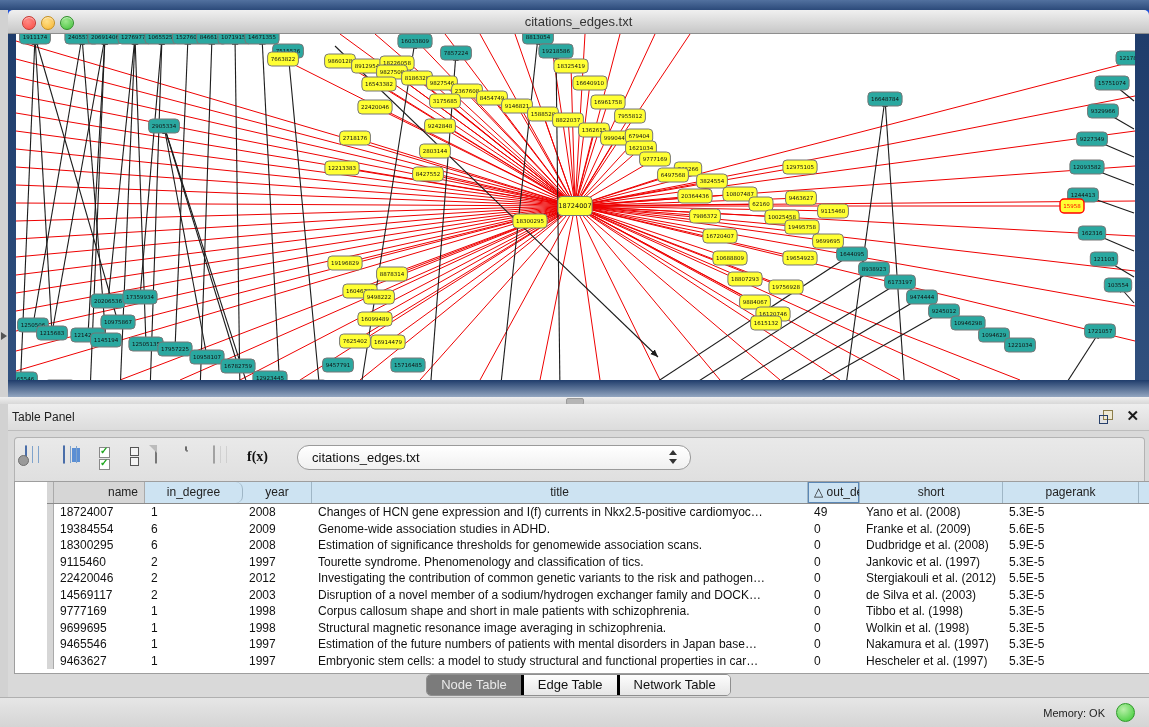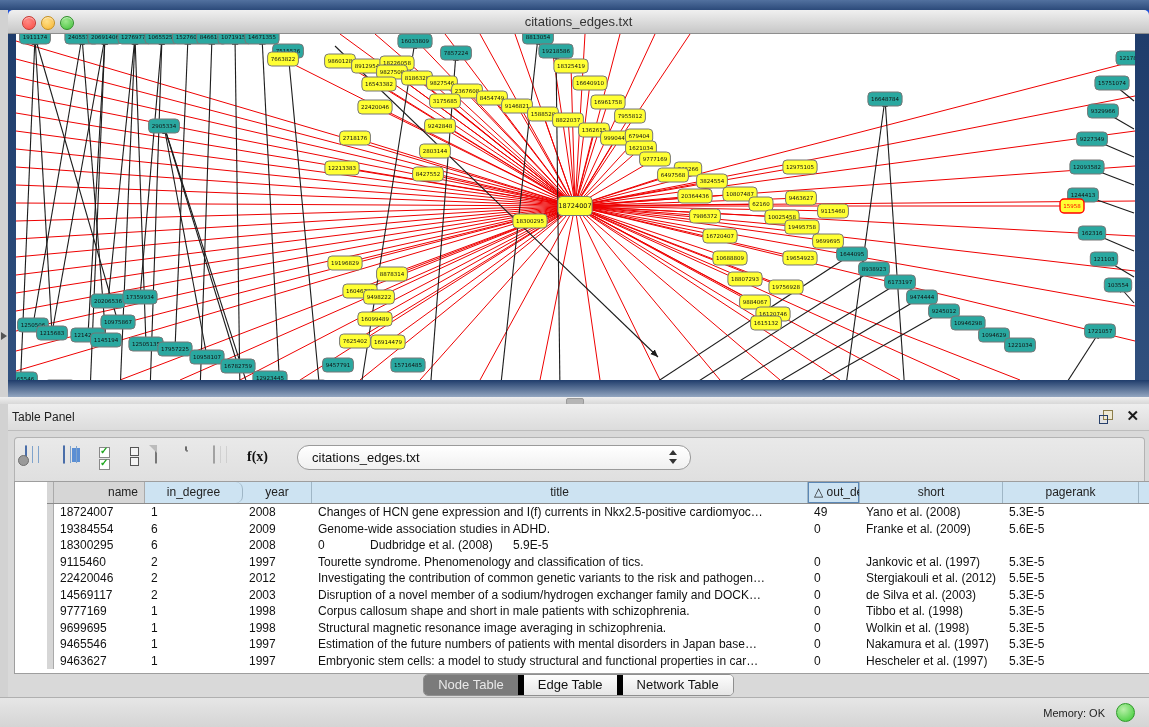--- a/index.html
+++ b/index.html
@@ -68,21 +68,21 @@
   .c4{width:52px;} .c5{width:143px;} .c6{width:136px;}
   .hc{text-align:center;}
   .brow{display:flex;height:16.5px;line-height:16px;background:#fff;}
   .bcell{box-sizing:border-box;font-size:12px;color:#111;padding:0 6px;white-space:nowrap;overflow:hidden;}
   .brow .c0{text-align:left;}
   .vscroll{position:absolute;right:0;top:22px;bottom:0;width:15px;background:#f2f2f2;border-left:1px solid #c4c4c4;}
   .vscroll .thumb{position:absolute;left:2px;top:3px;width:10px;height:42px;background:linear-gradient(90deg,#c9c9c9,#9f9f9f);border-radius:6px;}
   
   .tabbar{position:absolute;left:0;right:0;top:268px;height:25px;text-align:center;}
   .seg{display:inline-flex;margin-top:2px;border:1px solid #8f8f8f;border-radius:5px;overflow:hidden;height:20px;}
-  .seg .tab{font-size:13px;color:#111;padding:2px 14px 0 14px;background:linear-gradient(#fdfdfd,#e6e6e6);border-right:6px solid #000000;cursor:pointer;}
+  .seg .tab{font-size:13px;color:#111;padding:2px 14px 0 14px;background:linear-gradient(#fdfdfd,#e6e6e6);border-right:3px solid #000000;cursor:pointer;}
   .seg .tab:last-child{border-right:none;}
   .seg .tab.sel{background:#7b7b7b;color:#e9e9e9;}
   
   .statusbar{position:absolute;left:0;top:697px;width:1149px;height:30px;background:linear-gradient(#e6e6e6,#d4d4d4);border-top:1px solid #b0b0b0;}
   .mem{position:absolute;right:44px;top:9px;font-size:11px;color:#222;}
   .memdot{position:absolute;right:14px;top:5px;width:17px;height:17px;border-radius:50%;background:radial-gradient(circle at 38% 32%,#b9f0a9,#35c92f);border:1px solid #2f9a2a;cursor:pointer;}
 </style>
 </head>
 <body>
 
@@ -798,20 +798,21 @@
             <div class="bcell c3">Genome-wide association studies in ADHD.</div>
             <div class="bcell c4">0</div>
             <div class="bcell c5">Franke et al. (2009)</div>
             <div class="bcell c6">5.6E-5</div>
           </div>
           <div class="brow">
             <div class="gutter"></div>
             <div class="bcell c0">18300295</div>
             <div class="bcell c1">6</div>
             <div class="bcell c2">2008</div>
+            <div class="bcell c3">Estimation of significance thresholds for genomewide association scans.</div>
             <div class="bcell c4">0</div>
             <div class="bcell c5">Dudbridge et al. (2008)</div>
             <div class="bcell c6">5.9E-5</div>
           </div>
           <div class="brow">
             <div class="gutter"></div>
             <div class="bcell c0">9115460</div>
             <div class="bcell c1">2</div>
             <div class="bcell c2">1997</div>
             <div class="bcell c3">Tourette syndrome. Phenomenology and classification of tics.</div>

